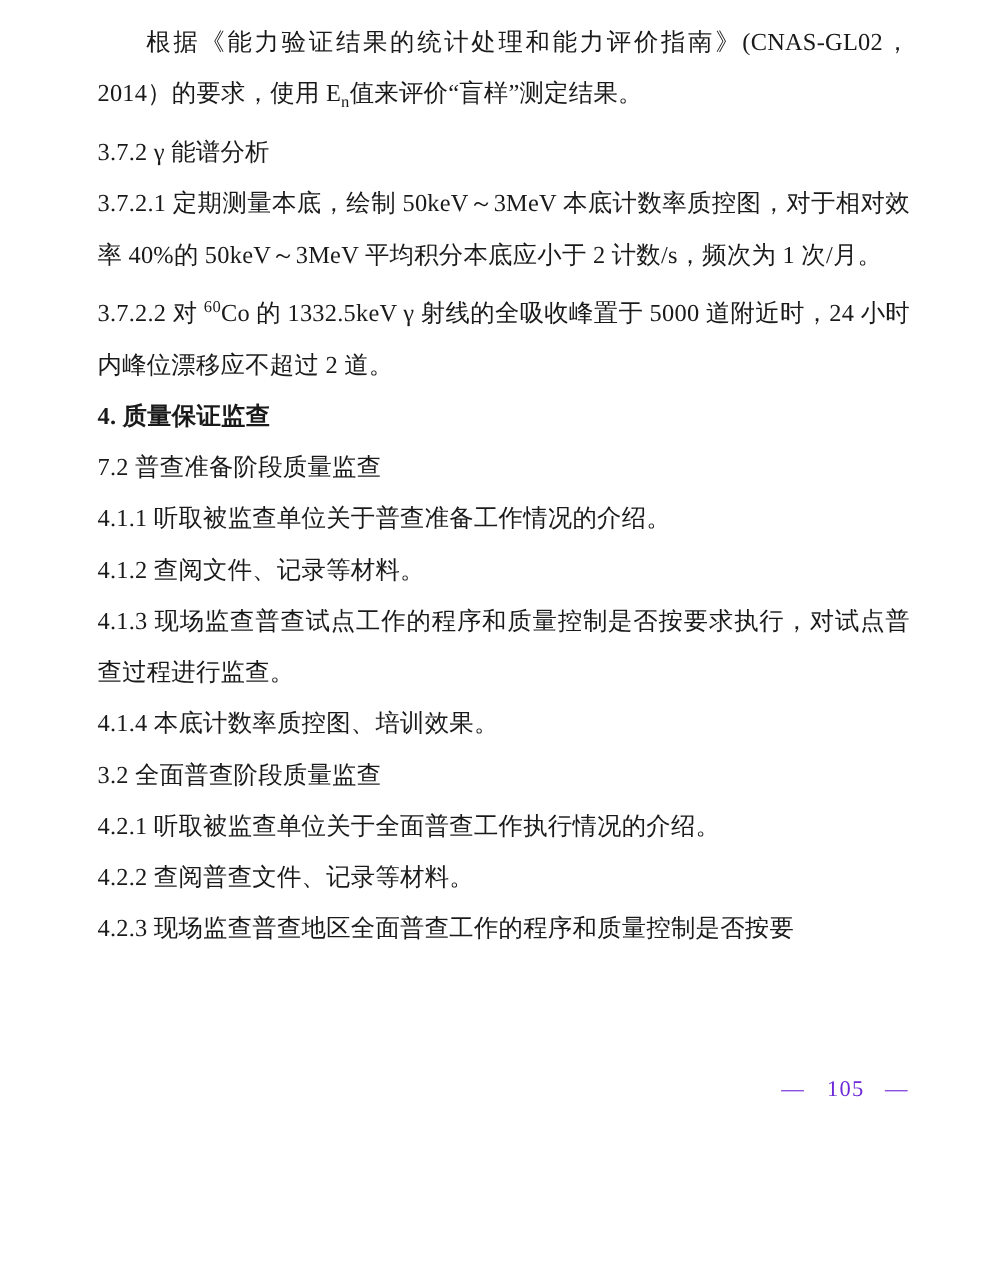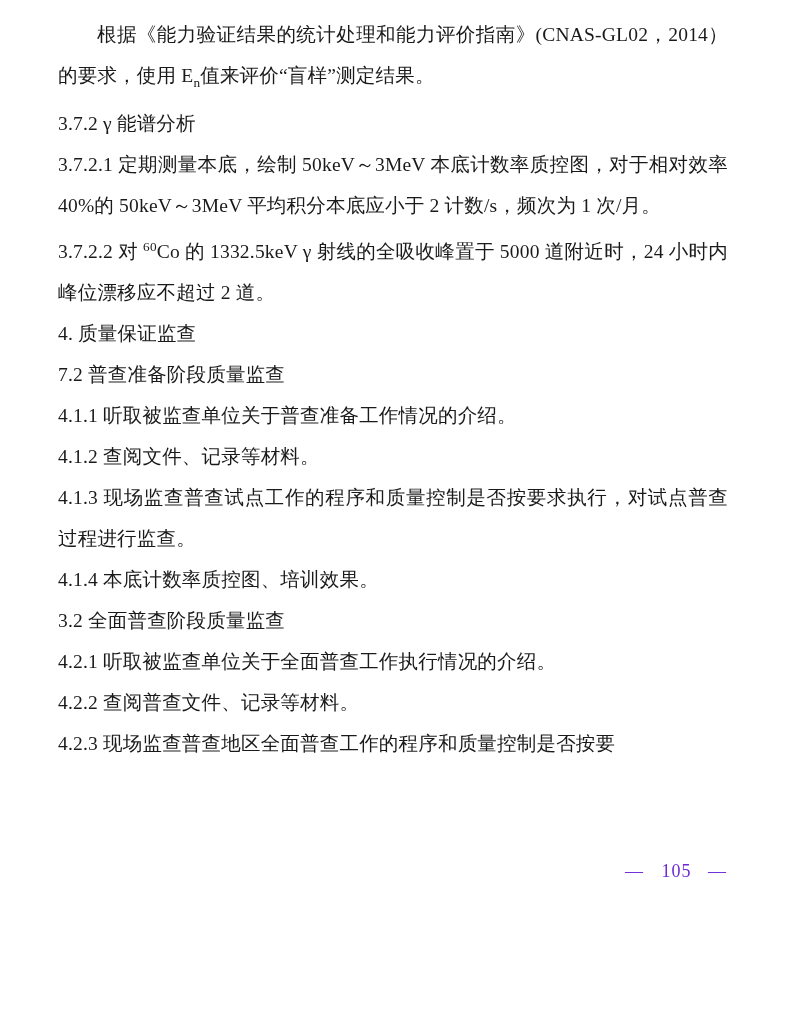--- a/index.html
+++ b/index.html
@@ -12,36 +12,36 @@
     height: 1021px;
     font-family: "Liberation Serif", "DejaVu Serif", serif;
     color: #1a1a1a;
     position: relative;
     overflow: hidden;
   }
   .page {
     box-sizing: border-box;
     width: 800px;
     height: 934px;
-    padding: 14px 72px 0 58px;
+    padding: 14px 72px 0 78px;
     position: relative;
   }
   .para {
     font-size: 19.5px;
     line-height: 41px;
     text-align: justify;
     text-justify: inter-ideograph;
     margin: 0 0 0 0;
     letter-spacing: 0.2px;
   }
   .indent {
     text-indent: 2em;
   }
   .bold {
-    font-weight: normal;
+    font-weight: bold;
   }
   sub, sup {
     font-size: 0.68em;
   }
   .footer {
     position: absolute;
     bottom: 52px;
     right: 72px;
     font-size: 18px;
     letter-spacing: 1px;

